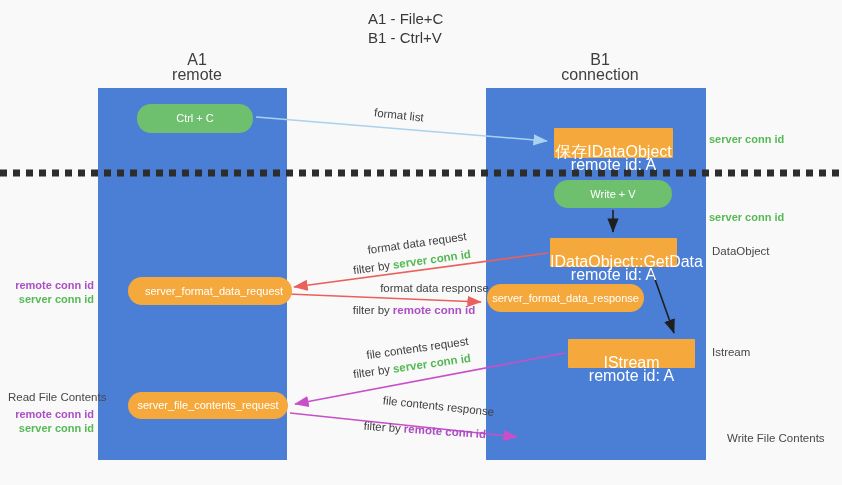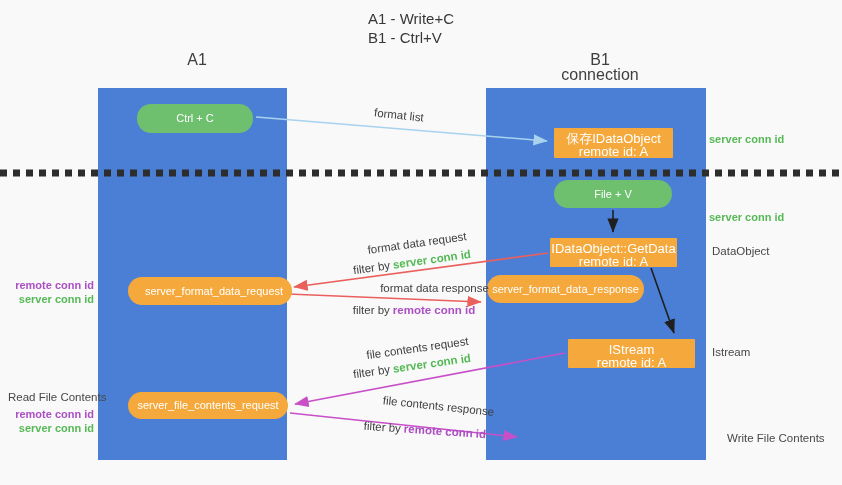--- a/index.html
+++ b/index.html
@@ -7,44 +7,45 @@
          font-family:"Liberation Sans",sans-serif;color:#3e3e3e;}
   .abs{position:absolute;}
   .title{left:368px;top:9px;font-size:15px;line-height:19px;color:#383838;}
   .col-header{top:52px;text-align:center;font-size:16px;line-height:15px;color:#3e3e3e;}
   .lifeline{top:88px;height:372px;background:#4B7FD5;}
   svg.layer{position:absolute;left:0;top:0;z-index:3;}
   .box{z-index:4;text-align:center;color:#fff;border-radius:1px;}
   .box.orange{background:#F5A93C;}
   .box.green{background:#6EBF6E;}
   .one-line{font-size:11px;border-radius:14px;}
-  .two-line{font-size:13px;line-height:13px;padding-top:4px;box-sizing:border-box;text-align:center;}
+  .two-line{font-size:16px;line-height:13px;padding-top:17px;box-sizing:border-box;text-align:center;}
   .arrow-label{z-index:5;font-size:11.5px;color:#3f3f3f;white-space:nowrap;text-align:center;}
   .rot-neg8{transform:rotate(-8deg);}
   .rot-pos6{transform:rotate(6deg);}
   .rot-pos4{transform:rotate(4deg);}
   .key-green{color:#55B955;font-weight:700;margin-left:3px;}
   .key-purple{color:#AC4FC4;font-weight:700;margin-left:3px;}
   .side-label{z-index:5;font-size:11.5px;color:#474747;white-space:nowrap;}
   .side-green{color:#55B955;font-weight:700;font-size:11px;}
   .side-purple{color:#AC4FC4;font-weight:700;font-size:11px;}
   .left-group{width:94px;text-align:right;font-size:11px;line-height:14px;font-weight:700;z-index:5;}
 </style>
 </head>
 <body>
 
 <div class="stage">
 
   <div class="abs title">
-    <div>A1 - Write+C</div>
+    <div>A1 - File+C</div>
     <div>B1 - Ctrl+V</div>
   </div>
 
   <div class="abs col-header" style="left:137px;width:120px;">
     <div>A1</div>
+    <div>remote</div>
   </div>
   <div class="abs col-header" style="left:536px;width:128px;">
     <div>B1</div>
     <div>connection</div>
   </div>
 
   <div class="abs lifeline" style="left:98px;width:189px;"></div>
   <div class="abs lifeline" style="left:486px;width:220px;"></div>
 
   <svg class="layer" width="842" height="485">
@@ -73,30 +74,30 @@
   </svg>
 
   <div class="abs box green one-line" style="left:137px;top:104px;width:116px;height:29px;line-height:29px;">
     <span>Ctrl + C</span>
   </div>
   <div class="abs box orange two-line" style="left:554px;top:128px;width:119px;height:30px;">
     <div>保存IDataObject</div>
     <div>remote id: A</div>
   </div>
   <div class="abs box green one-line" style="left:554px;top:180px;width:118px;height:28px;line-height:28px;">
-    <span>File + V</span>
+    <span>Write + V</span>
   </div>
   <div class="abs box orange two-line" style="left:550px;top:238px;width:127px;height:29px;">
     <div>IDataObject::GetData</div>
     <div>remote id: A</div>
   </div>
   <div class="abs box orange one-line" style="left:128px;top:277px;width:156px;height:28px;line-height:28px;padding-left:8px;">
     <span>server_format_data_request</span>
   </div>
-  <div class="abs box orange one-line" style="left:487px;top:275px;width:157px;height:28px;line-height:28px;">
+  <div class="abs box orange one-line" style="left:487px;top:284px;width:157px;height:28px;line-height:28px;">
     <span>server_format_data_response</span>
   </div>
   <div class="abs box orange two-line" style="left:568px;top:339px;width:127px;height:29px;">
     <div>IStream</div>
     <div>remote id: A</div>
   </div>
   <div class="abs box orange one-line" style="left:128px;top:392px;width:160px;height:27px;line-height:27px;">
     <span>server_file_contents_request</span>
   </div>
 

